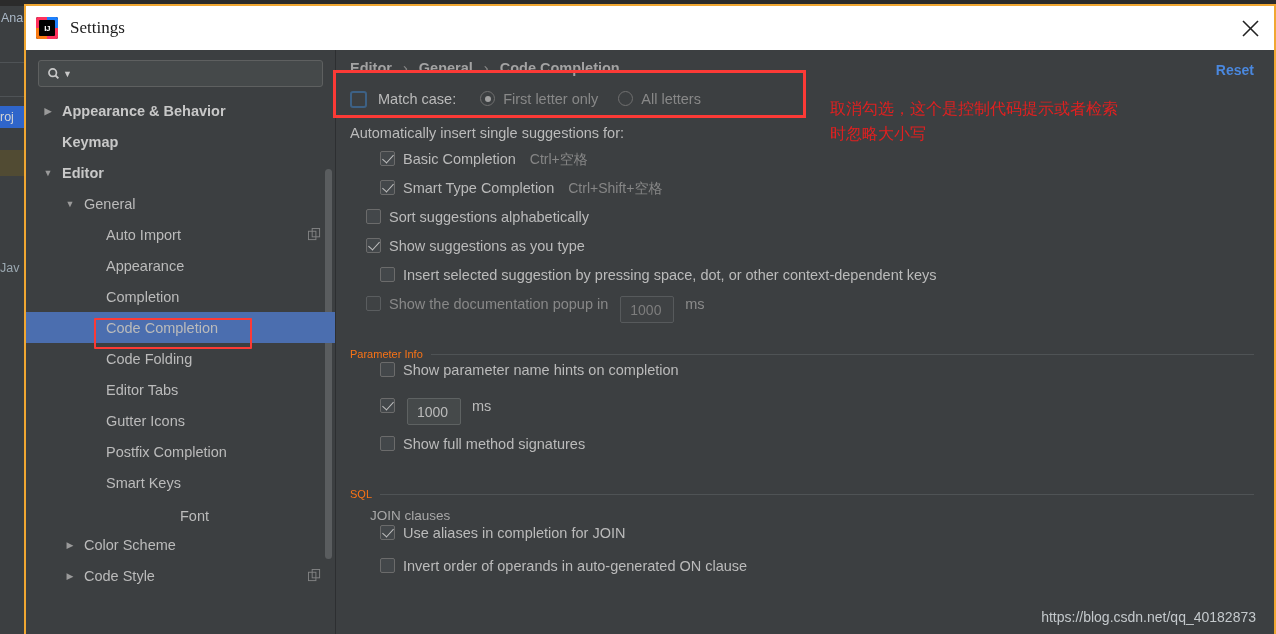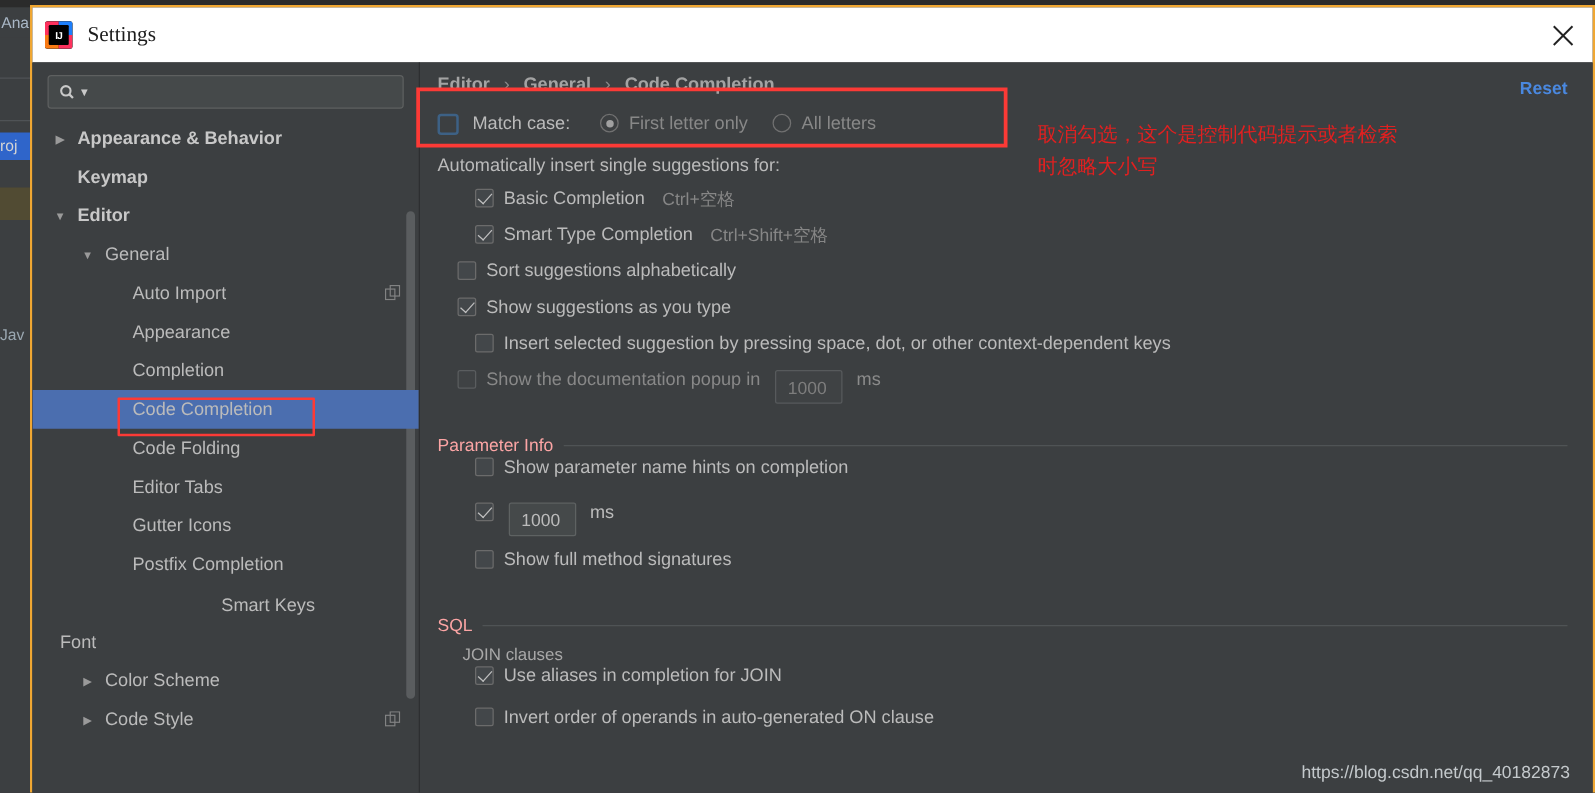--- a/index.html
+++ b/index.html
@@ -189,21 +189,21 @@
     display: flex; align-items: center; padding-left: 9px;
     font-family: "Liberation Sans", sans-serif;
   }
   .numfield.dim { color: #7d7d7d; background: #3f4244; border-color: #575a5c; }
   .unit { color: #bbbbbb; font-size: 14.5px; margin-left: 11px; }
   .unit.dim { color: #8b8b8b; }
 
   .section {
     display: flex; align-items: center; margin-top: 14px; margin-bottom: 2px;
   }
-  .section-title { color: #fca5a5; font-size: 14px; white-space: nowrap; }
+  .section-title { color: #f97316; font-size: 11px; white-space: nowrap; }
   .section-rule { flex: 1; height: 1px; background: #4f5355; margin-left: 8px; }
 
   .indent-1 { margin-left: 22px; }
   .indent-2 { margin-left: 36px; }
   .subhead { color: #a8a8a8; font-size: 13.5px; margin-left: 26px; margin-top: 8px; margin-bottom: 2px; }
 
   
   .anno-box {
     position: absolute; left: 333px; top: 70px;
     width: 473px; height: 48px;
@@ -316,25 +316,25 @@
             <span class="tree-label" style="margin-left: 6px;">Editor Tabs</span>
           </div>
           <div class="tree-row" style="padding-left: 58px;">
             <span class="tree-arrow">&nbsp;</span>
             <span class="tree-label" style="margin-left: 6px;">Gutter Icons</span>
           </div>
           <div class="tree-row" style="padding-left: 58px;">
             <span class="tree-arrow">&nbsp;</span>
             <span class="tree-label" style="margin-left: 6px;">Postfix Completion</span>
           </div>
-          <div class="tree-row" style="padding-left: 76px; flex-direction: column;">
+          <div class="tree-row" style="padding-left: 58px;">
             <span class="tree-arrow">&nbsp;</span>
             <span class="tree-label" style="margin-left: 6px;">Smart Keys</span>
           </div>
-          <div class="tree-row" style="">
+          <div class="tree-row" style="padding-left: 36px; flex-direction: column;">
             <span class="tree-arrow">&nbsp;</span>
             <span class="tree-label" style="margin-left: 6px;">Font</span>
           </div>
           <div class="tree-row" style="padding-left: 36px;">
             <span class="tree-arrow">▶</span>
             <span class="tree-label" style="margin-left: 6px;">Color Scheme</span>
           </div>
           <div class="tree-row" style="padding-left: 36px;">
             <span class="tree-arrow">▶</span>
             <span class="tree-label" style="margin-left: 6px;">Code Style</span>

